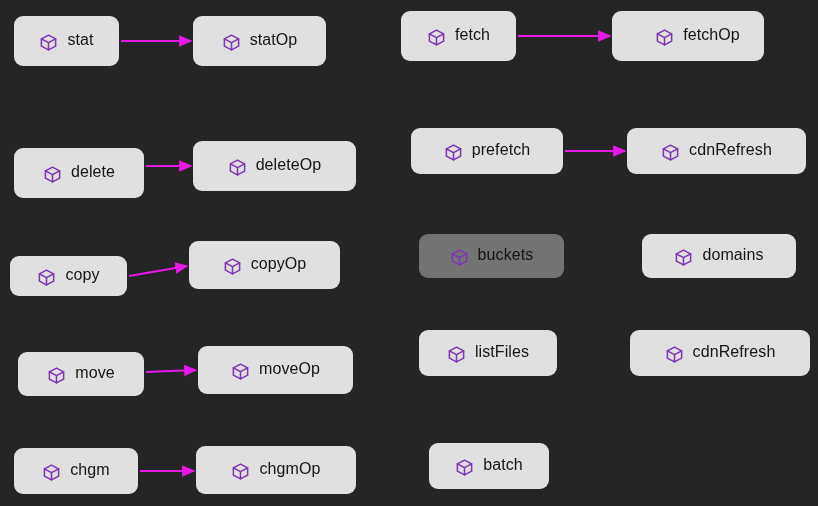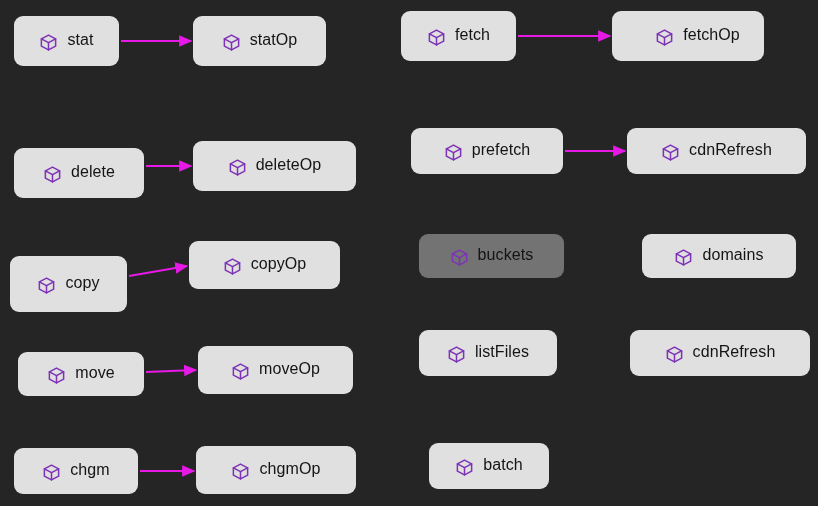--- a/index.html
+++ b/index.html
@@ -158,21 +158,21 @@
       <div class="node" style="left: 627px; top: 128px; width: 179px; height: 46px; background: rgb(224, 224, 224);">
         <span class="node-icon">
           <svg width="19" height="19" viewBox="0 0 24 24" fill="none" stroke="#7e32b5" stroke-width="1.9" stroke-linecap="round" stroke-linejoin="round">
             <path d="M12 2.6 21 7.4v9.2L12 21.4 3 16.6V7.4z"></path>
             <path d="M3 7.4 12 12.2 21 7.4"></path>
             <path d="M12 12.2V21.4"></path>
           </svg>
         </span>
         <span class="node-label" style="color: rgb(20, 20, 20);">cdnRefresh</span>
       </div>
-      <div class="node" style="left: 10px; top: 256px; width: 117px; height: 56px; background: rgb(224, 224, 224);">
+      <div class="node" style="left: 10px; top: 256px; width: 117px; height: 40px; background: rgb(224, 224, 224);">
         <span class="node-icon">
           <svg width="19" height="19" viewBox="0 0 24 24" fill="none" stroke="#7e32b5" stroke-width="1.9" stroke-linecap="round" stroke-linejoin="round">
             <path d="M12 2.6 21 7.4v9.2L12 21.4 3 16.6V7.4z"></path>
             <path d="M3 7.4 12 12.2 21 7.4"></path>
             <path d="M12 12.2V21.4"></path>
           </svg>
         </span>
         <span class="node-label" style="color: rgb(20, 20, 20);">copy</span>
       </div>
       <div class="node" style="left: 189px; top: 241px; width: 151px; height: 48px; background: rgb(224, 224, 224);">

